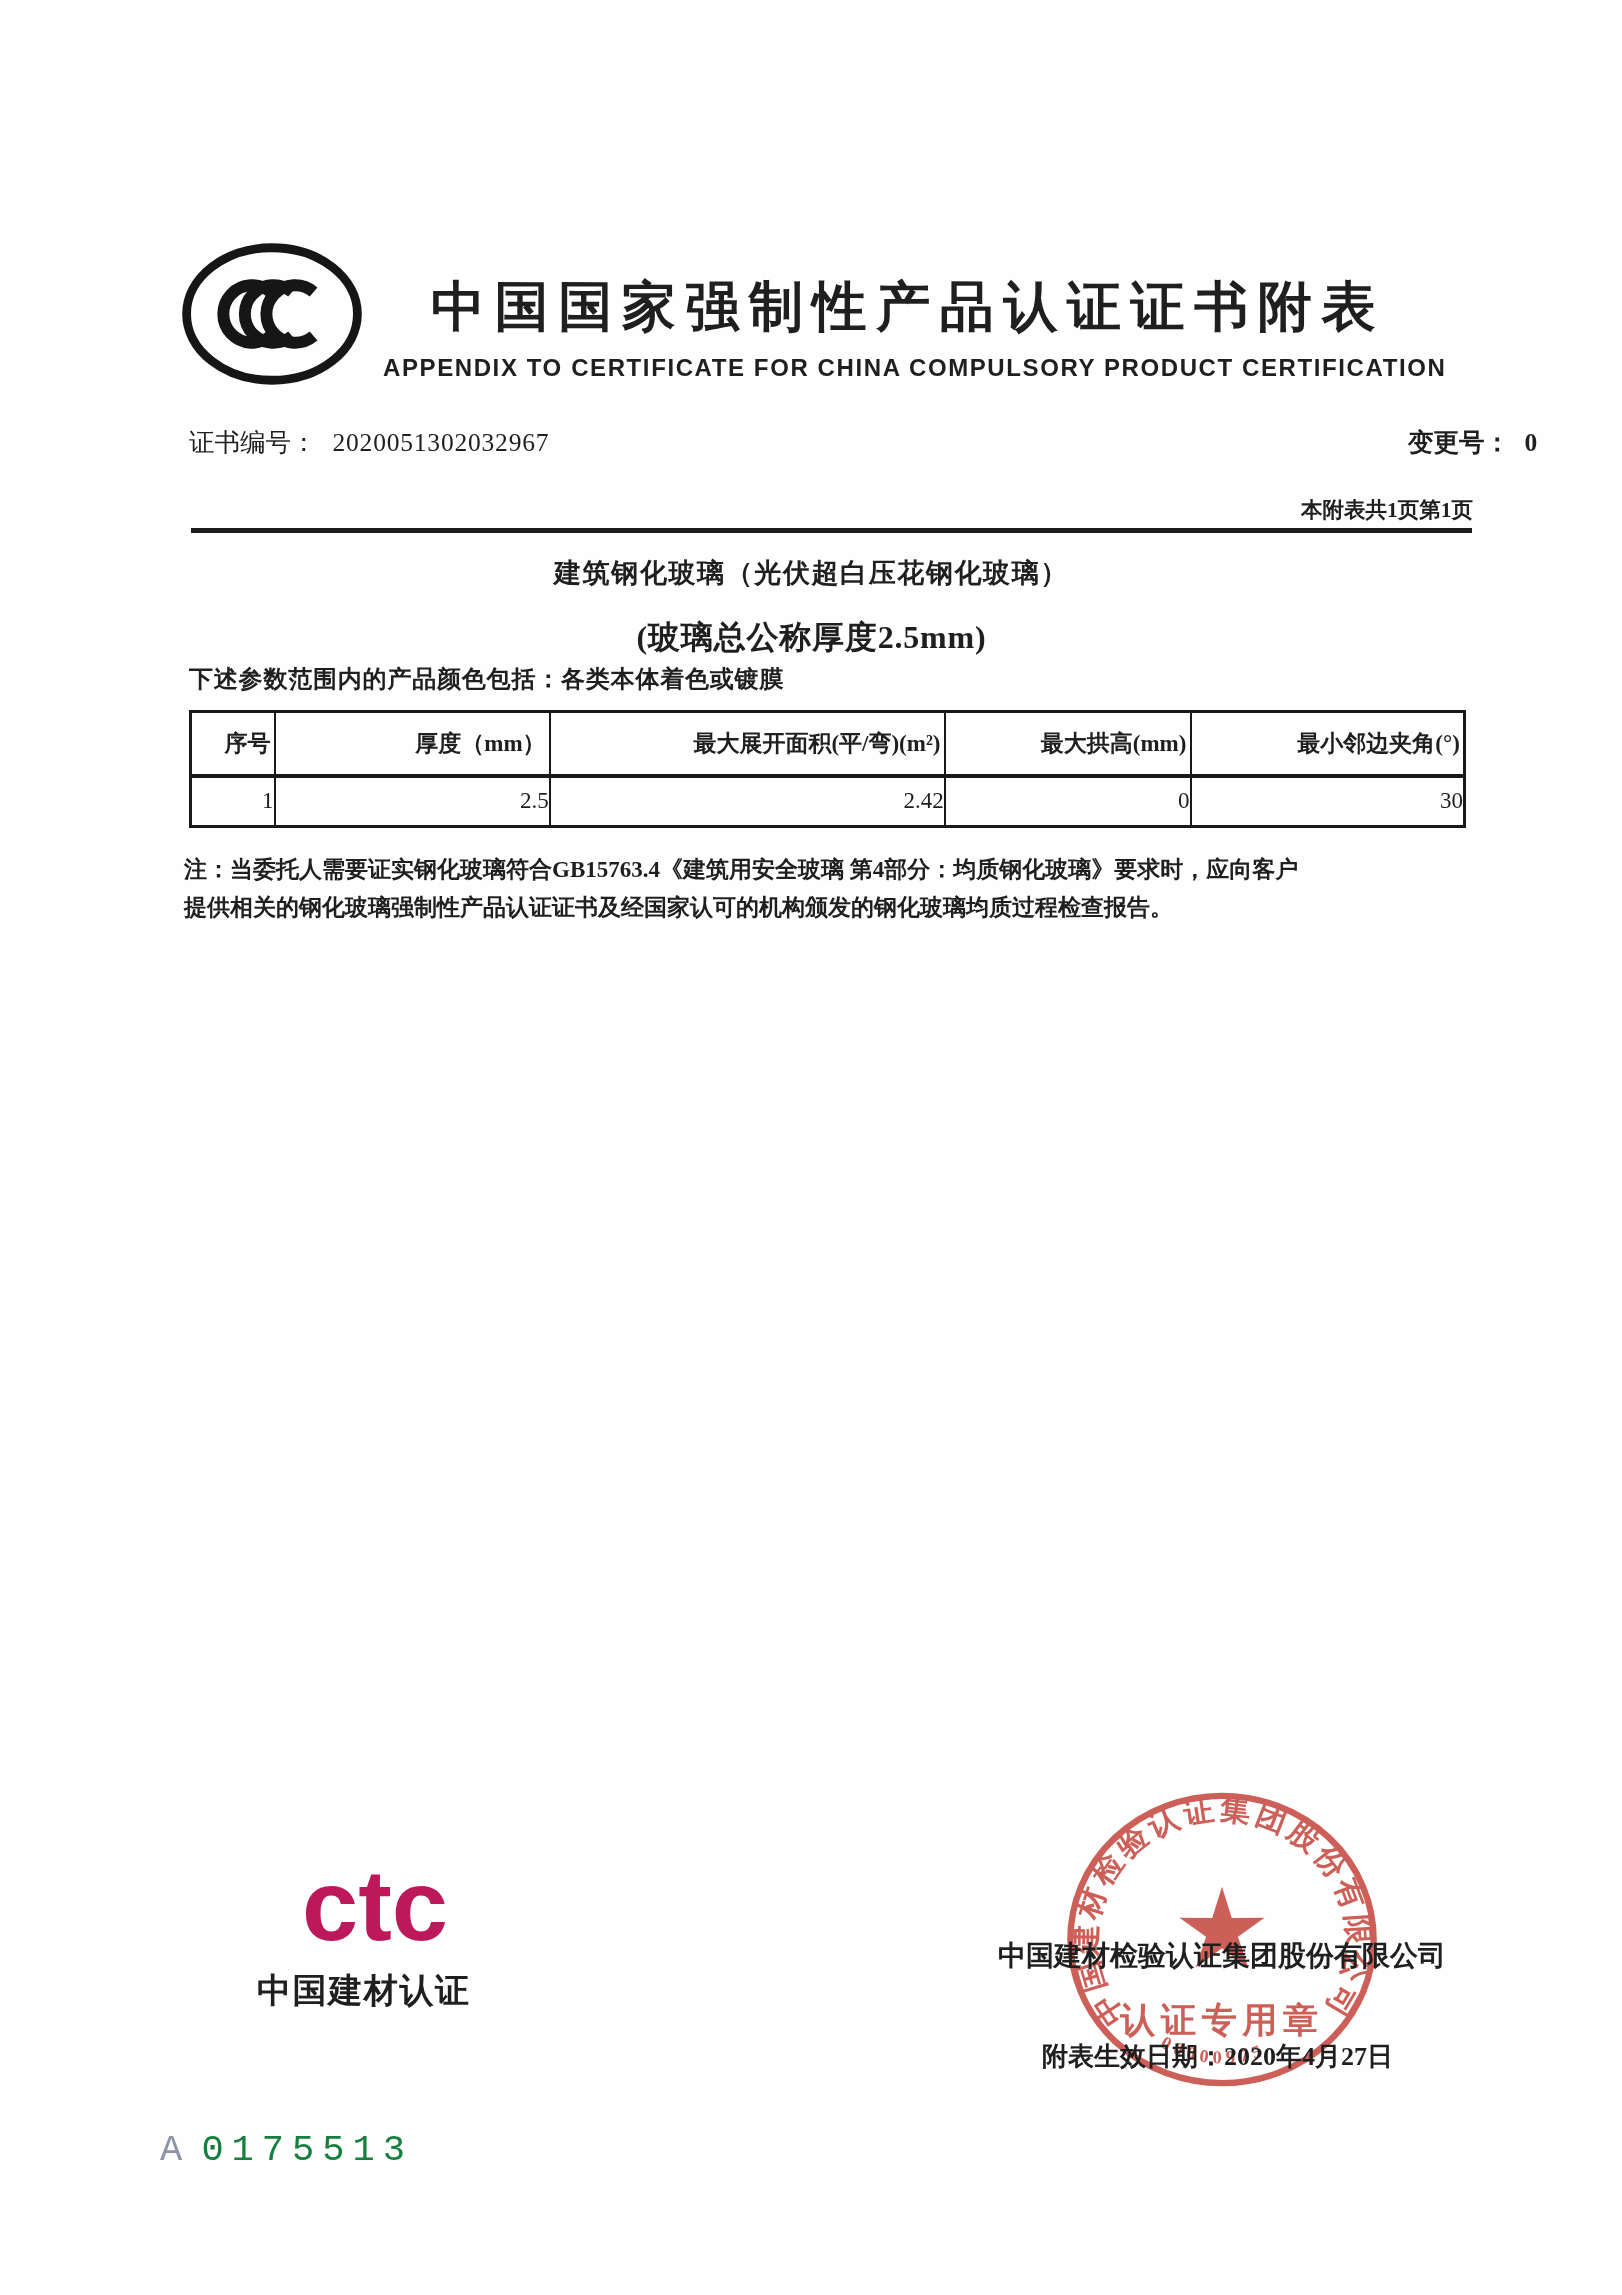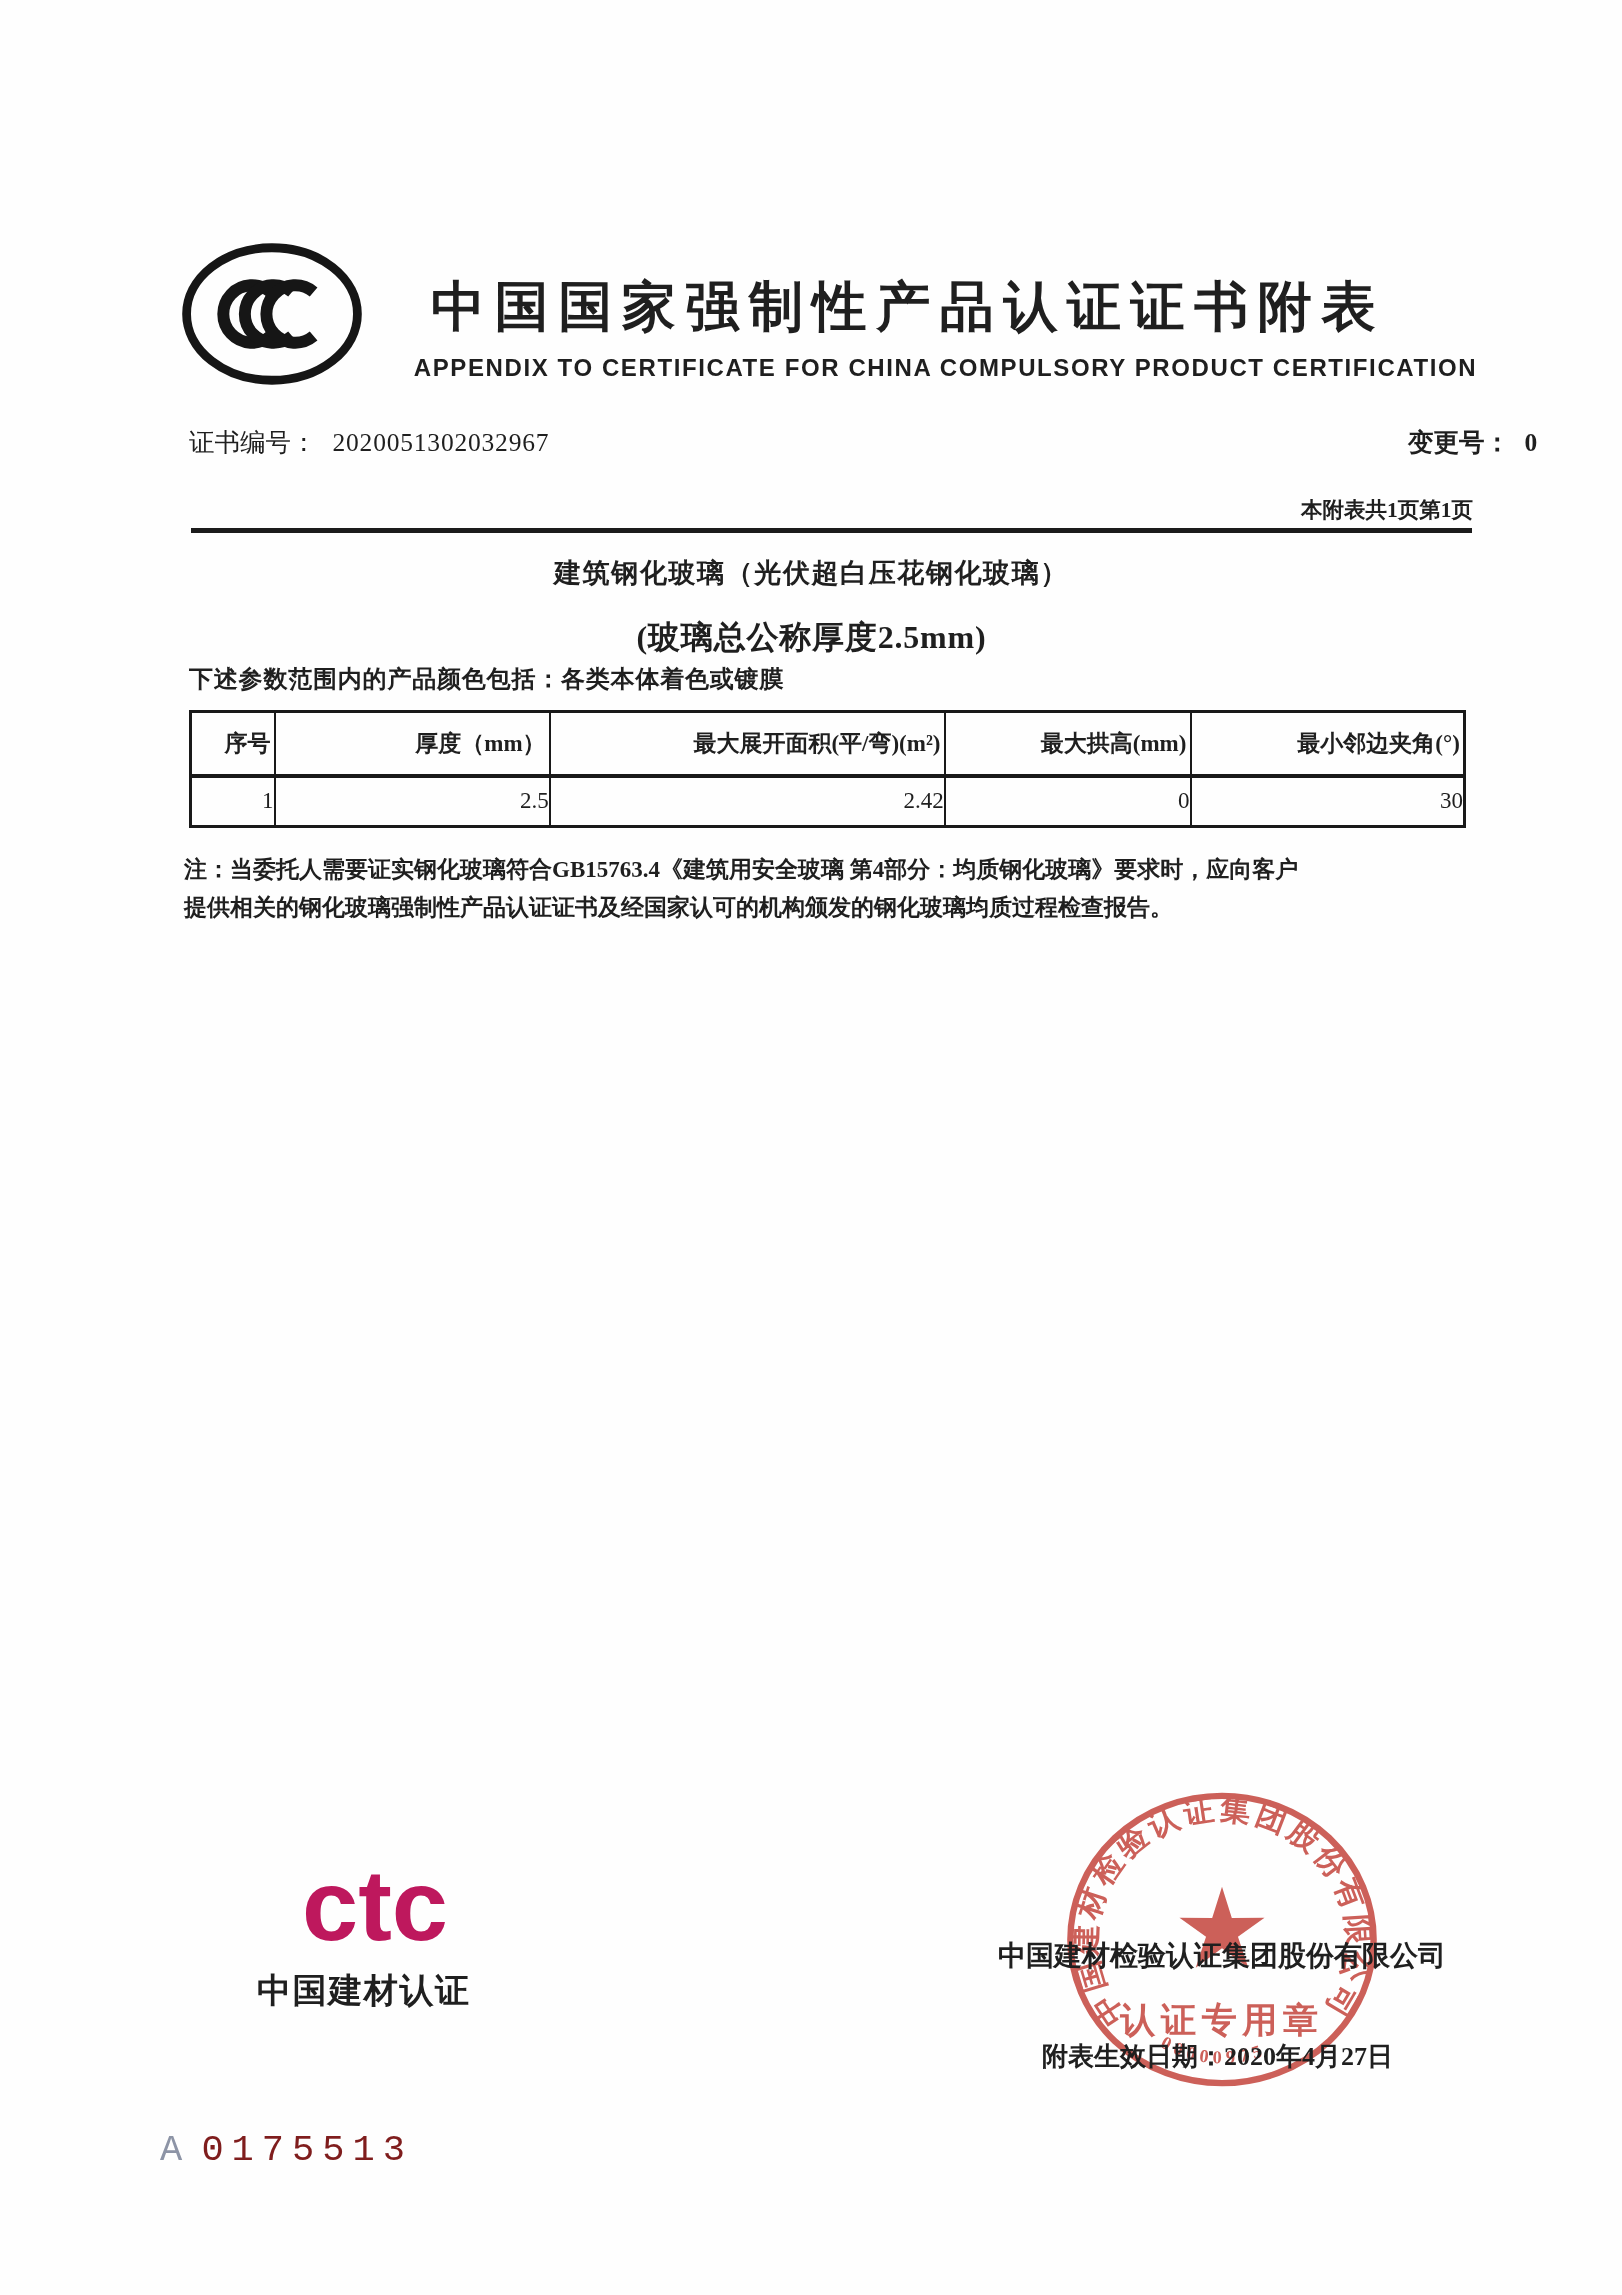--- a/index.html
+++ b/index.html
@@ -17,21 +17,21 @@
 
   
   .ccc-logo { left:181px; top:242px; width:182px; height:144px; }
   .title-cn {
     left:431px; top:271px; width:1029px;
     text-align:left; font-size:54px; font-weight:700; letter-spacing:9.6px;
     white-space:nowrap;
   }
   .title-en {
     left:383px; top:354px; width:1125px;
-    text-align:center; font-size:24px; font-weight:700; letter-spacing:1.6px;
+    font-size:24px; font-weight:700; letter-spacing:1.6px;
     font-family:"Liberation Sans", sans-serif;
     white-space:nowrap;
   }
 
   
   .cert-no { left:189px; top:425px; font-size:25.5px; font-weight:400; white-space:nowrap; }
   .cert-no .val { margin-left:16px; letter-spacing:0.8px; }
   .change-no { left:1408px; top:425px; font-size:25.5px; font-weight:700; white-space:nowrap; }
   .change-no .val { margin-left:14.4px; }
   .page-info { left:1261px; top:495px; width:212px; text-align:right;
@@ -77,21 +77,21 @@
   .stamp text { font-family:"Liberation Serif", serif; }
   .company-name { left:993px; top:1937px; width:458px; text-align:center;
                   font-size:28px; font-weight:700; z-index:5; white-space:nowrap; }
   .date-line { left:1026px; top:2039px; width:383px; text-align:center;
                font-size:26px; font-weight:700; z-index:5; white-space:nowrap; }
 
   
   .serial { left:160px; top:2129px; font-family:"Liberation Mono", monospace;
             font-size:37px; letter-spacing:8px; white-space:nowrap; }
   .serial .prefix { color:#8d94a6; margin-right:11.2px; }
-  .serial .num { color:#7f1d1d;margin-top:20px; }
+  .serial .num { color:#15803d;margin-top:20px; }
 
   .z5 { z-index:5; }
 </style>
 </head>
 <body>
 
 <div class="page">
 
   <div class="abs ccc-logo">
     <svg width="182" height="144" viewBox="0 0 228 180">

